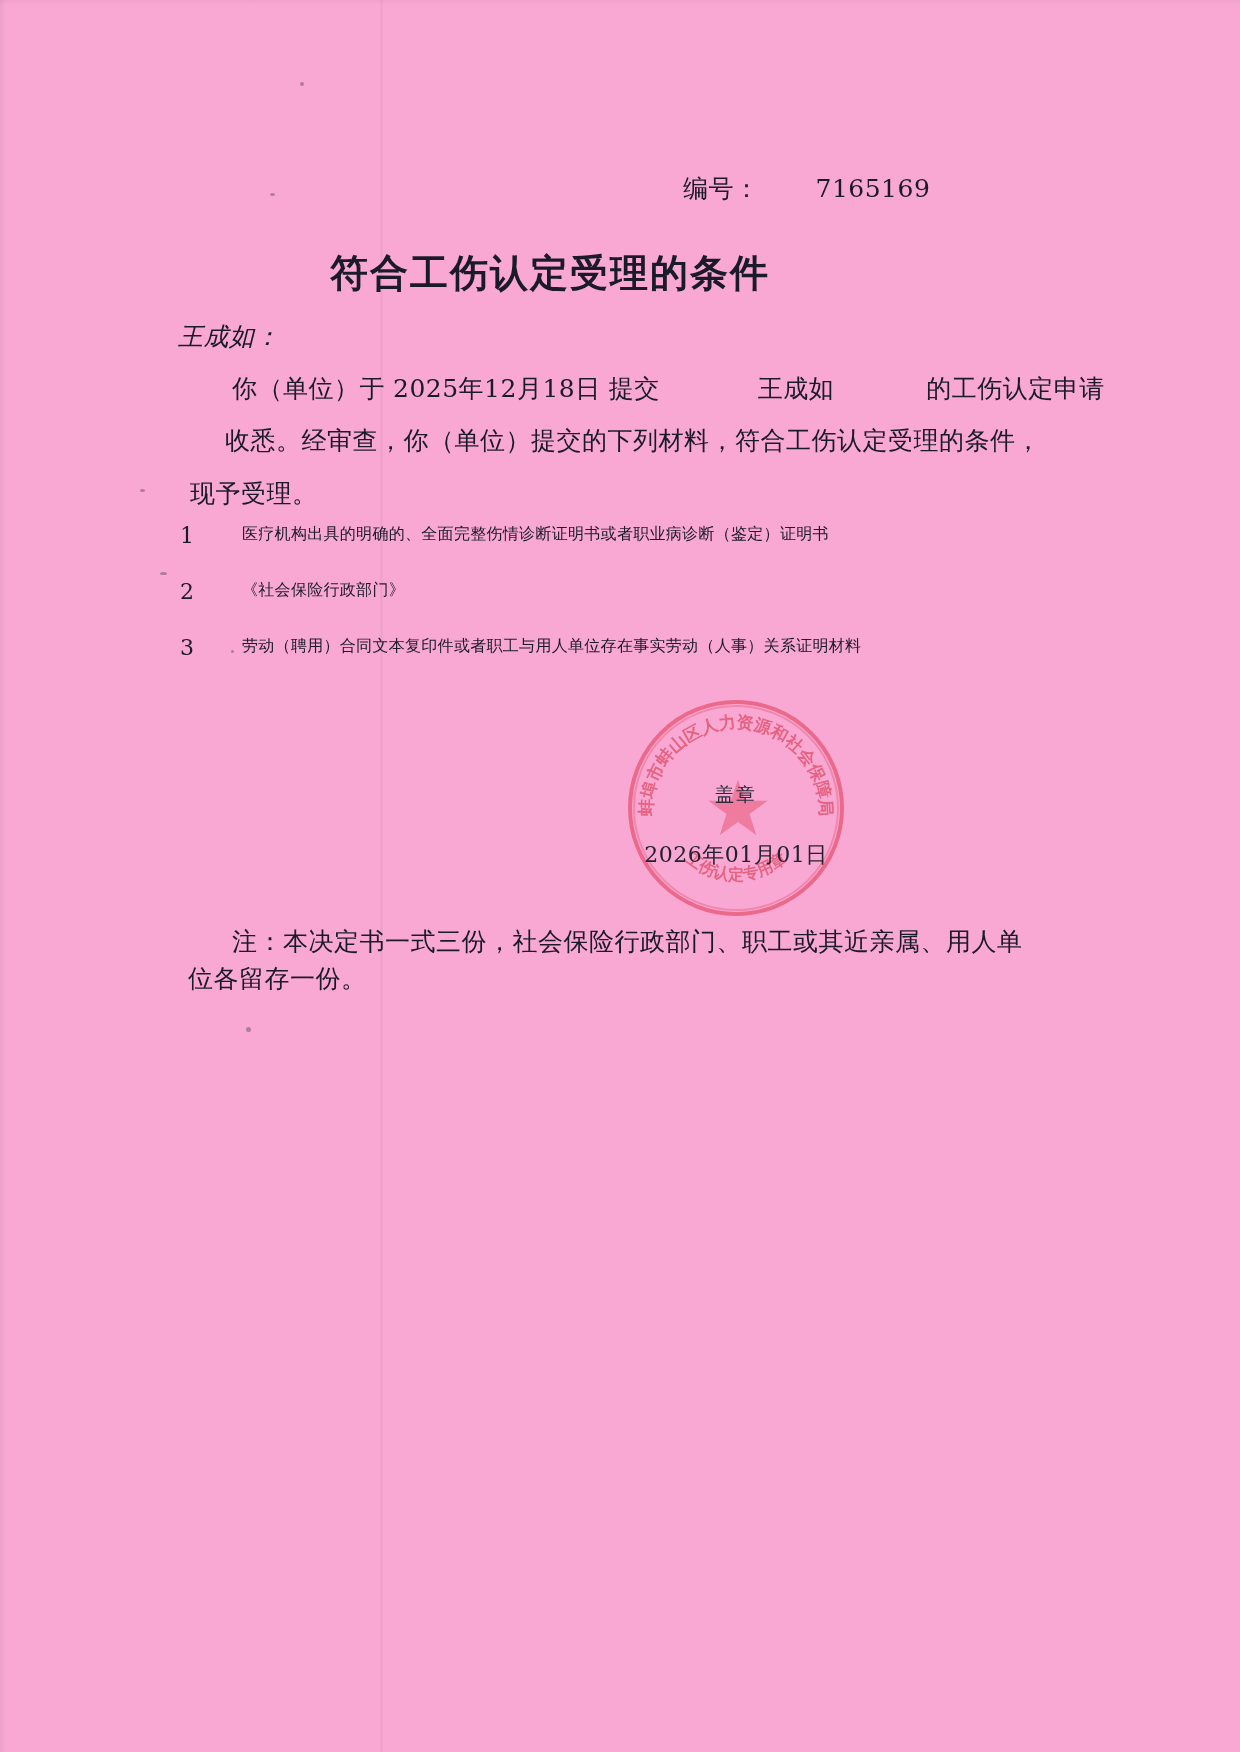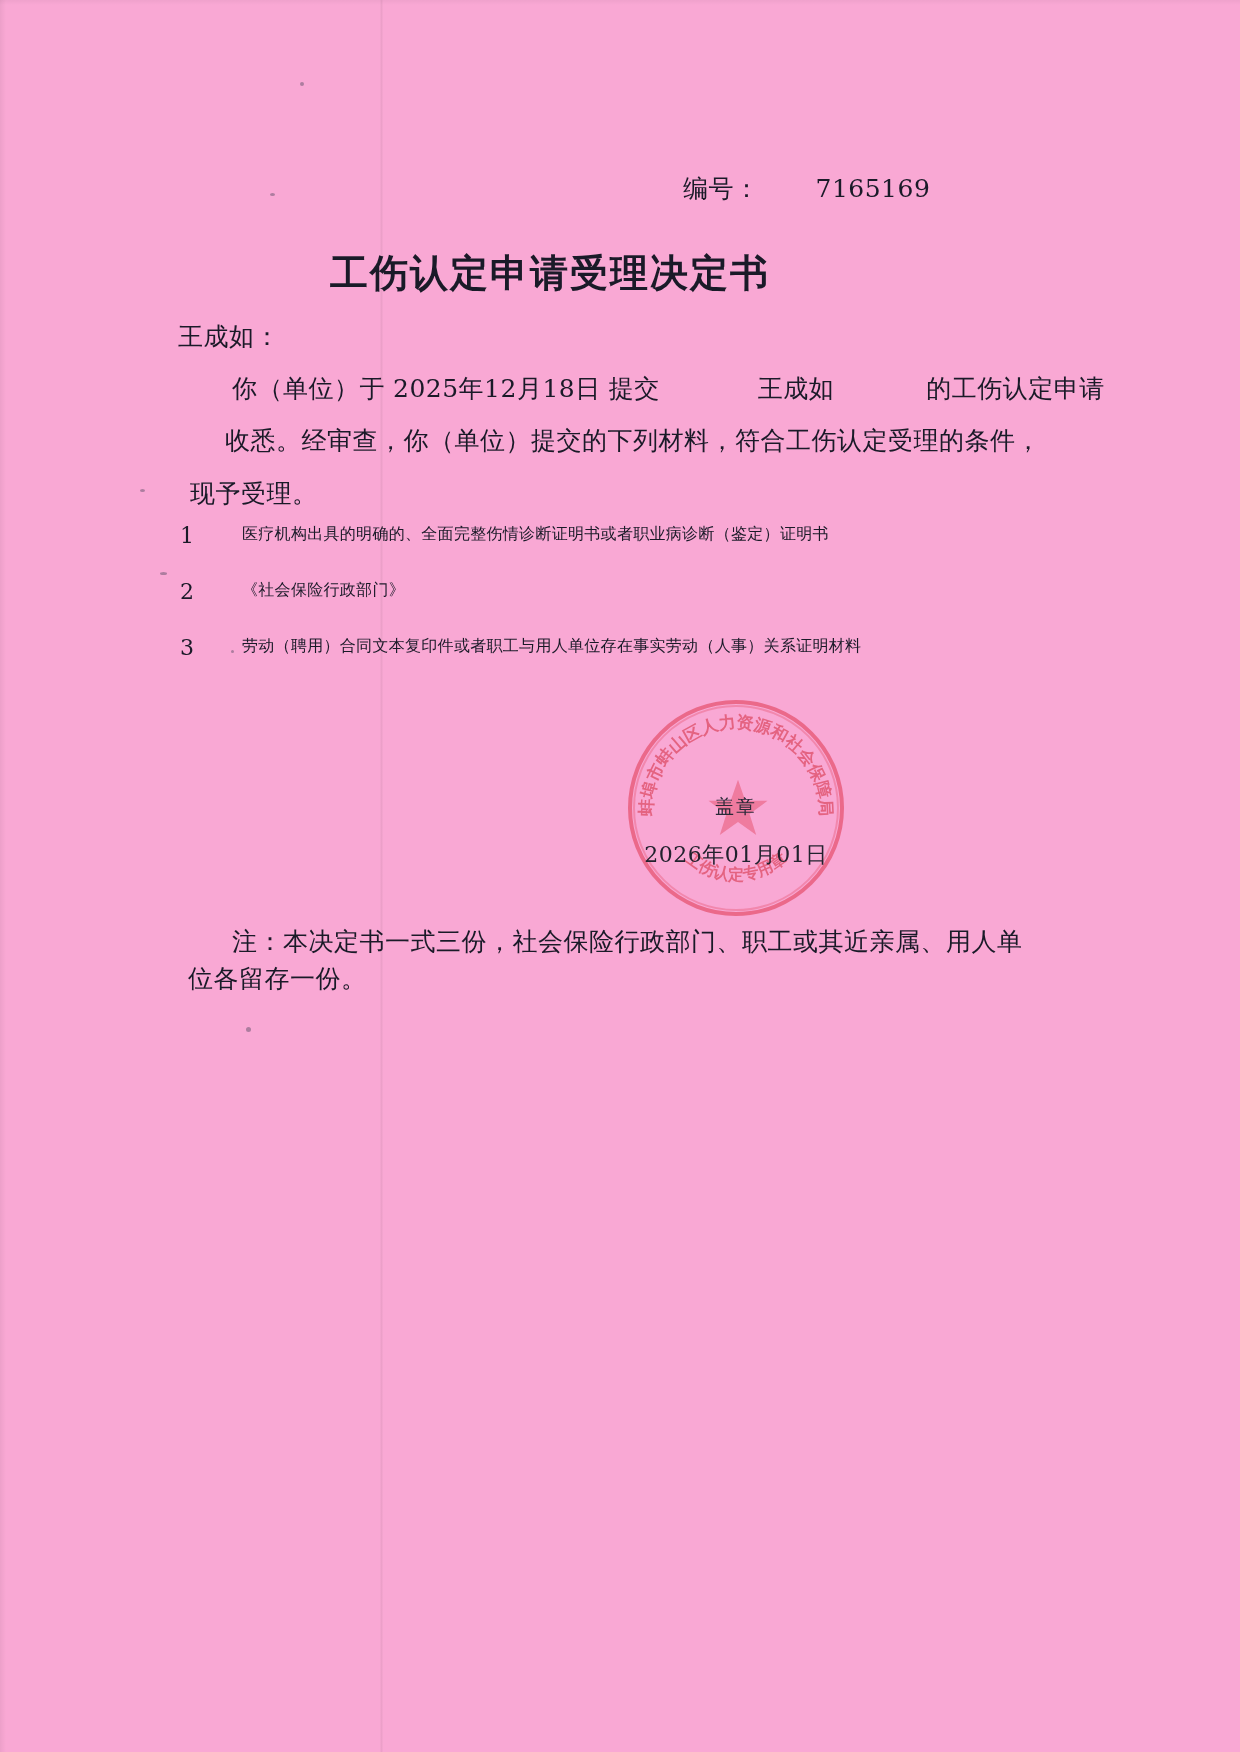--- a/index.html
+++ b/index.html
@@ -80,20 +80,21 @@
     letter-spacing: 2px;
   }
 
   
   .recipient {
     position: absolute;
     left: 178px;
     top: 320px;
     font-size: 25px;
     letter-spacing: 0.5px;
+    font-style: italic;
   }
 
   
   .body-line {
     position: absolute;
     font-size: 25px;
     letter-spacing: 0.5px;
     white-space: nowrap;
   }
   .l1 { left: 232px; top: 372px; }
@@ -183,21 +184,20 @@
   .seal-stamp-label {
     position: absolute;
     left: 0;
     top: 82px;
     width: 216px;
     text-align: center;
     font-size: 19px;
     color: #2a2a38;
     letter-spacing: 2px;
     z-index: 4;
-    margin-top: 12px;
   }
   .seal-date {
     position: absolute;
     left: -12px;
     top: 140px;
     width: 240px;
     text-align: center;
     font-size: 22px;
     color: #22222e;
     letter-spacing: 0.5px;
@@ -232,21 +232,21 @@
   <div class="speck" style="left:303px;top:534px;width:3px;height:3px;"></div>
   <div class="speck" style="left:246px;top:1027px;width:5px;height:5px;"></div>
   <div class="speck" style="left:231px;top:650px;width:3px;height:3px;"></div>
 
   <div class="content">
 
     <div class="doc-number">
       <span class="label">编号：</span><span class="value">7165169</span>
     </div>
 
-    <div class="doc-title">工伤认定申请受理决定书</div>
+    <div class="doc-title">符合工伤认定受理的条件</div>
 
     <div class="recipient">王成如：</div>
 
     <div class="body-line l1">
       <span>你（单位）于</span><span class="fill-gap-1"></span><span>2025年12月18日</span><span class="fill-gap-1"></span><span>提交</span><span class="gap-after-submit"></span><span>王成如</span><span class="gap-after-name"></span><span>的工伤认定申请</span>
     </div>
 
     <div class="body-line l2">收悉。经审查，你（单位）提交的下列材料，符合工伤认定受理的条件，</div>
     <div class="body-line l3">现予受理。</div>
 

